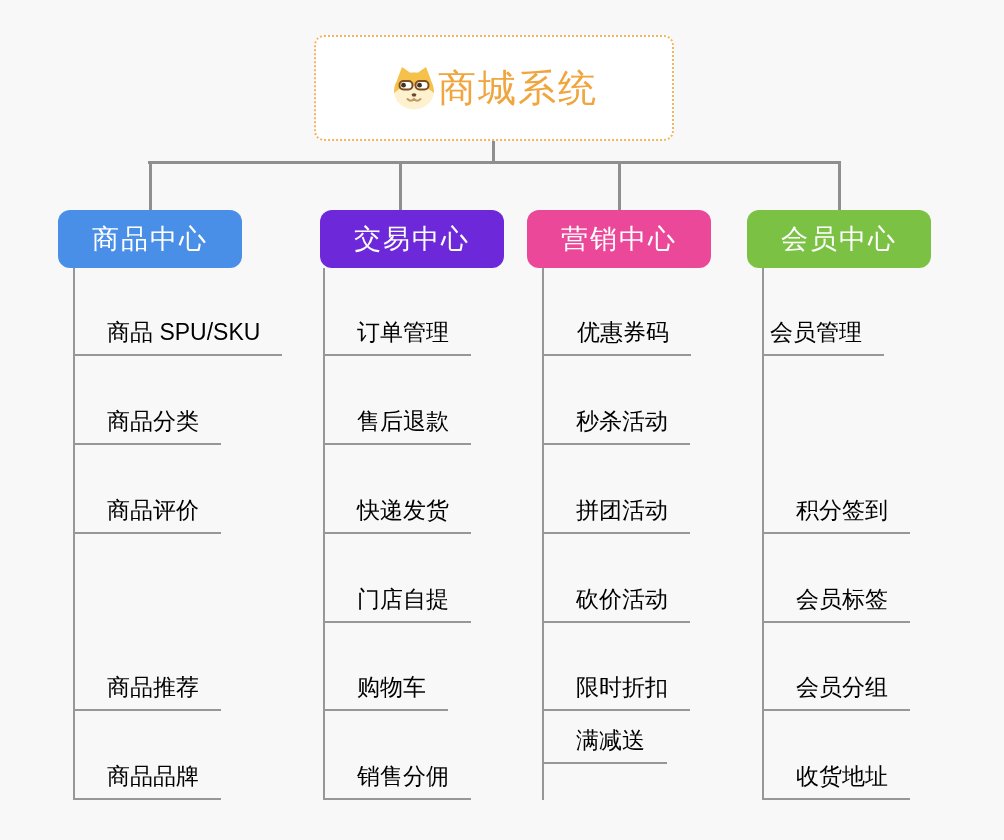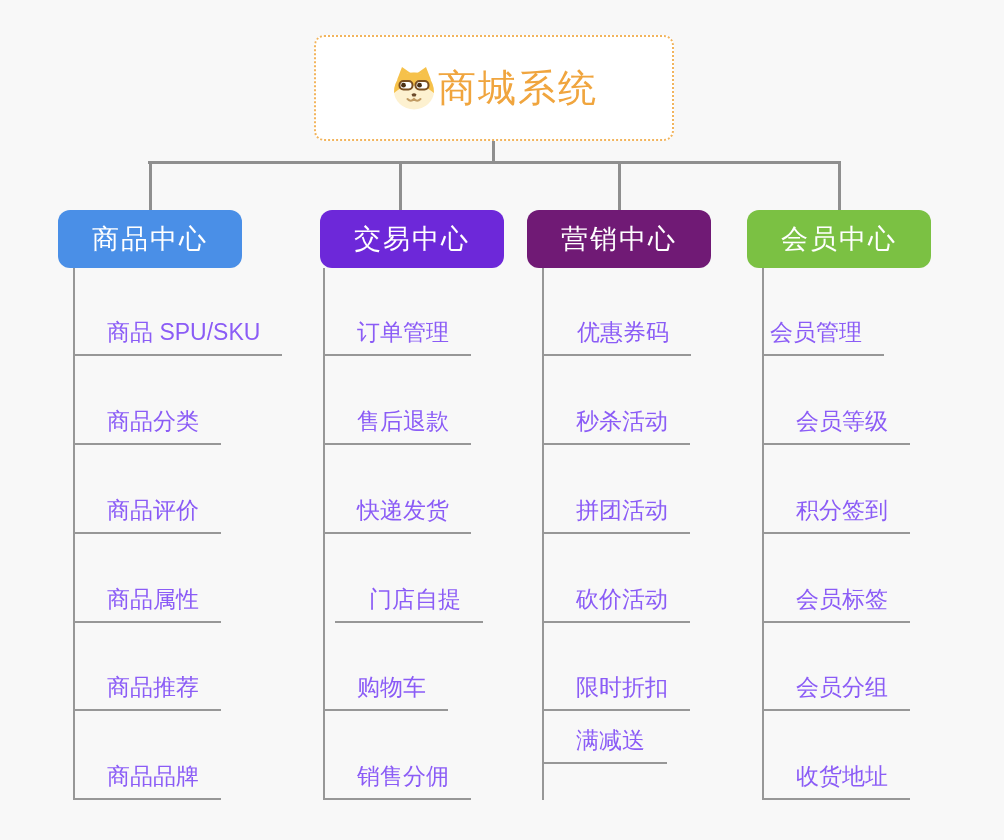--- a/index.html
+++ b/index.html
@@ -46,21 +46,21 @@
     cursor:default;
   }
   
   .child-item{
     position:absolute;
     height:46px;
     display:flex;align-items:flex-end;
     padding:0 22px 6px 34px;
     border-bottom:2px solid #979797;
     font-size:23px;
-    color:#8b5cf6;
+    color:#000000;
     white-space:nowrap;
     box-sizing:border-box;
   }
 </style>
 </head>
 <body>
 
 <div id="stage">
 
   <div class="root-node">
@@ -84,49 +84,47 @@
   <div class="line" style="left:148px;top:161px;width:693px;height:3px;"></div>
 
 <div class="line" style="left: 148.5px; top: 161px; width: 3px; height: 49px;"></div>
     <div class="branch-box" style="left: 58px; background: rgb(74, 143, 231);">
       <span>商品中心</span>
     </div>
     <div class="child-trunk" style="left: 73px; top: 268px; height: 532px;"></div>
     <div class="child-item" style="left: 73px; top: 310px;">商品 SPU/SKU</div>
     <div class="child-item" style="left: 73px; top: 399px;">商品分类</div>
     <div class="child-item" style="left: 73px; top: 488px;">商品评价</div>
-    <div class="child-item" style="left: 73px; top: 577px;">商品属性</div>
     <div class="child-item" style="left: 73px; top: 665px;">商品推荐</div>
     <div class="child-item" style="left: 73px; top: 754px;">商品品牌</div>
     <div class="line" style="left: 398.5px; top: 161px; width: 3px; height: 49px;"></div>
     <div class="branch-box" style="left: 300px; background: #6d28d9; margin-left: 20px;">
       <span>交易中心</span>
     </div>
     <div class="child-trunk" style="left: 323px; top: 268px; height: 532px;"></div>
     <div class="child-item" style="left: 323px; top: 310px; text-align: center;">订单管理</div>
     <div class="child-item" style="left: 323px; top: 399px;">售后退款</div>
     <div class="child-item" style="left: 323px; top: 488px;">快递发货</div>
-    <div class="child-item" style="left: 323px; top: 577px; margin-left: 12px;">门店自提</div>
+    <div class="child-item" style="left: 323px; top: 577px;">门店自提</div>
     <div class="child-item" style="left: 323px; top: 665px;">购物车</div>
     <div class="child-item" style="left: 323px; top: 754px;">销售分佣</div>
     <div class="line" style="left: 617.5px; top: 161px; width: 3px; height: 49px;"></div>
-    <div class="branch-box" style="left: 527px; background: #701a75;">
+    <div class="branch-box" style="left: 527px; background: #ec4899;">
       <span>营销中心</span>
     </div>
     <div class="child-trunk" style="left: 542px; top: 268px; height: 532px;"></div>
     <div class="child-item" style="left: 542px; top: 310px; padding-left: 35px;">优惠券码</div>
     <div class="child-item" style="left: 542px; top: 399px;">秒杀活动</div>
     <div class="child-item" style="left: 542px; top: 488px;">拼团活动</div>
     <div class="child-item" style="left: 542px; top: 577px;">砍价活动</div>
     <div class="child-item" style="left: 542px; top: 665px;">限时折扣</div>
     <div class="child-item" style="left: 542px; top: 718px;">满减送</div>
     <div class="line" style="left: 837.5px; top: 161px; width: 3px; height: 49px;"></div>
     <div class="branch-box" style="left: 747px; background: rgb(123, 193, 67);">
       <span>会员中心</span>
     </div>
     <div class="child-trunk" style="left: 762px; top: 268px; height: 532px;"></div>
     <div class="child-item" style="left: 762px; top: 310px; padding-left: 8px;">会员管理</div>
-    <div class="child-item" style="left: 762px; top: 399px;">会员等级</div>
     <div class="child-item" style="left: 762px; top: 488px;">积分签到</div>
     <div class="child-item" style="left: 762px; top: 577px;">会员标签</div>
     <div class="child-item" style="left: 762px; top: 665px;">会员分组</div>
     <div class="child-item" style="left: 762px; top: 754px;">收货地址</div>
   </div>
 
 </body></html>

